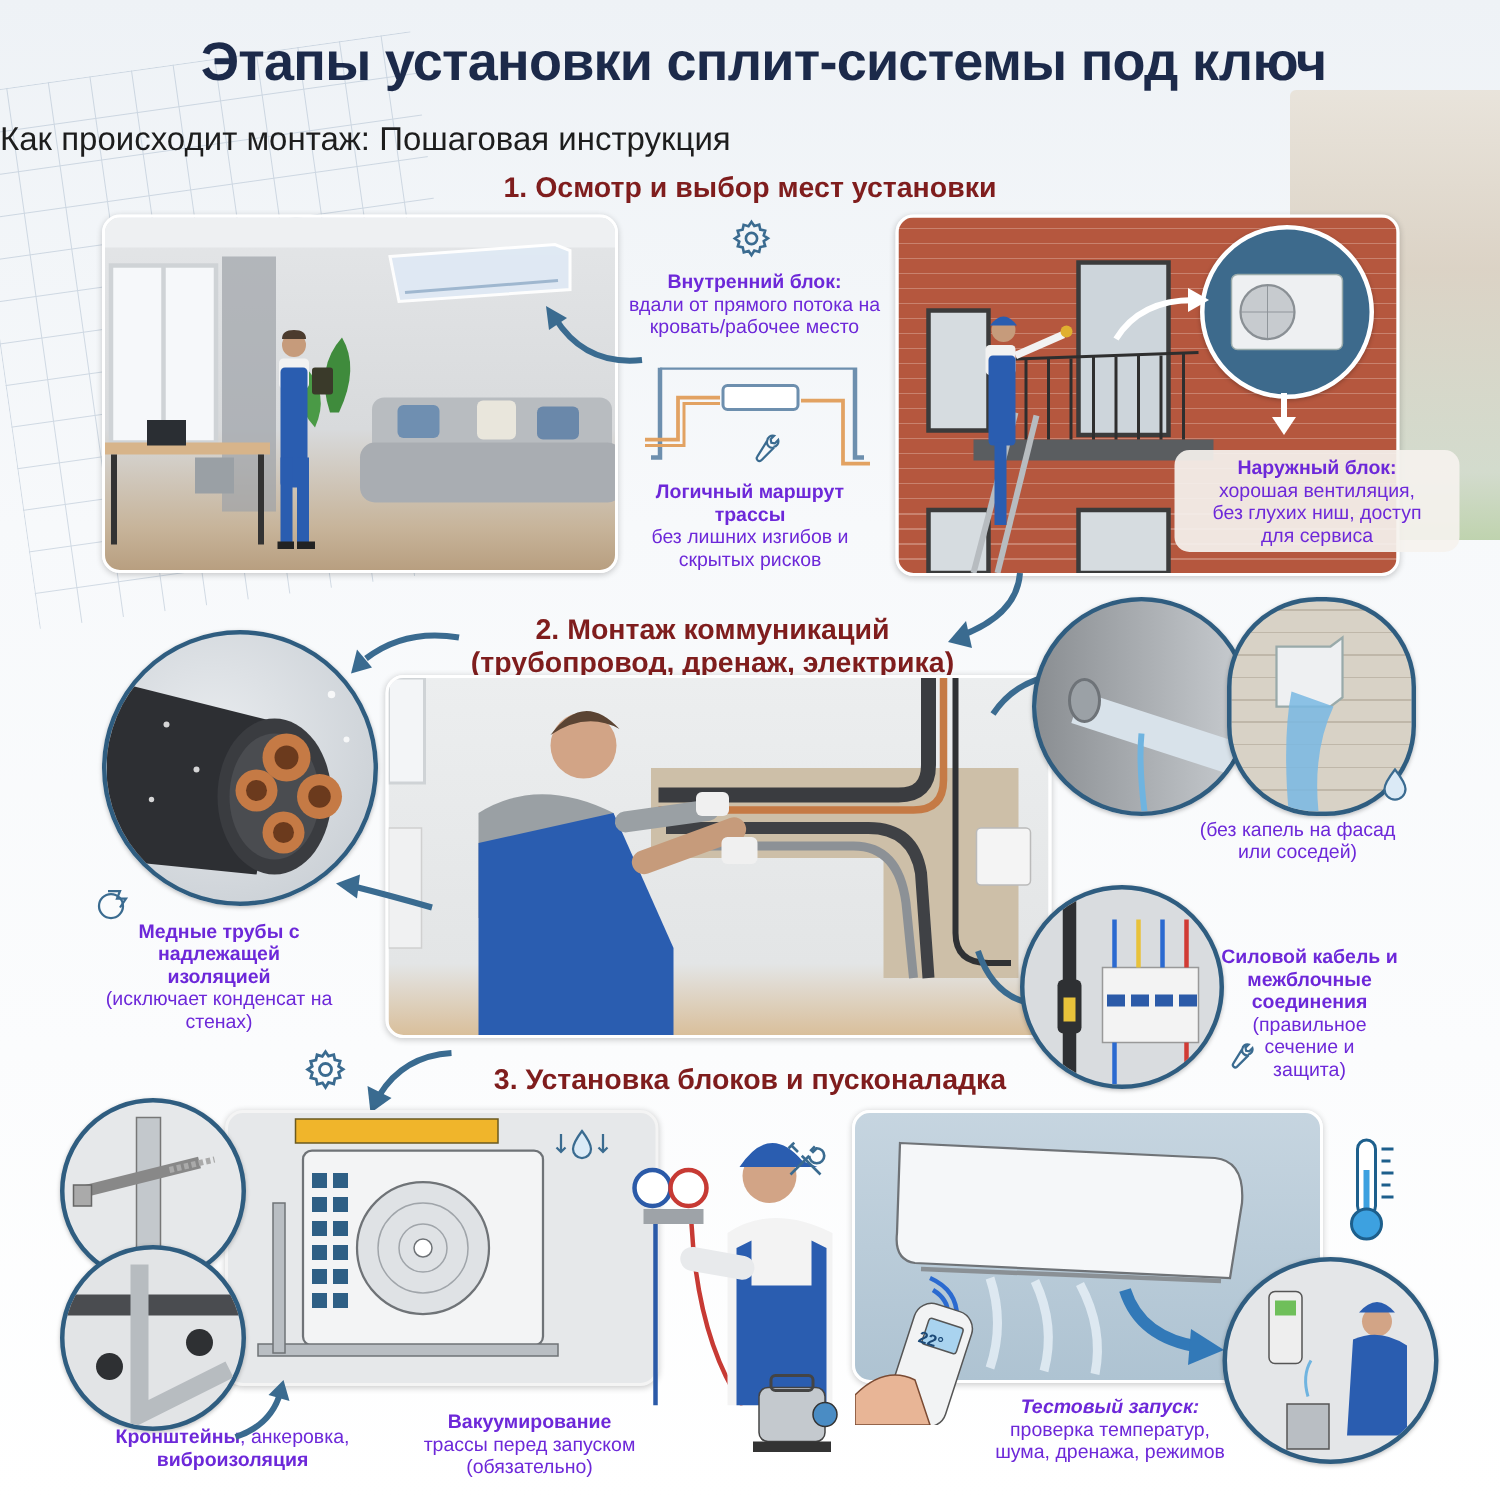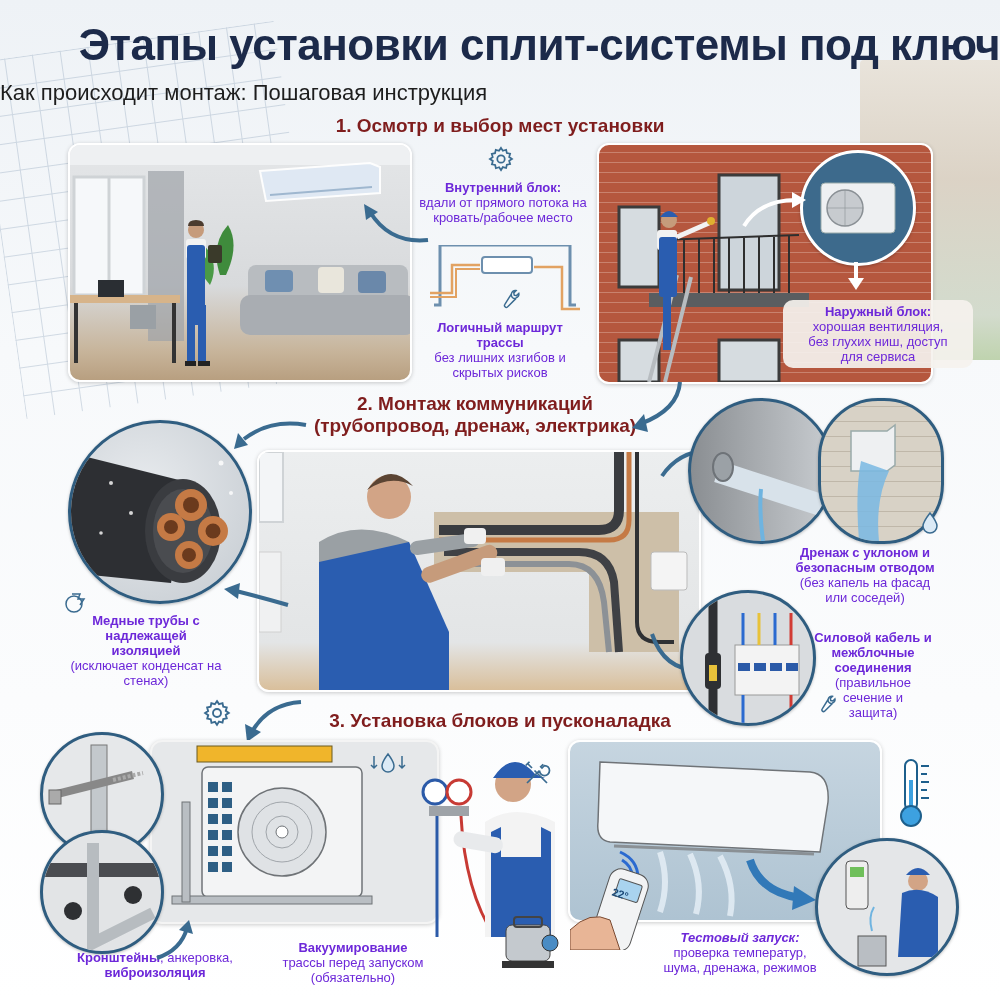--- a/index.html
+++ b/index.html
@@ -6,21 +6,21 @@
   body{width:1000px;height:1000px;overflow:hidden;position:relative;
     font-family:"Liberation Sans",sans-serif;color:#1a1a1a;
     background:linear-gradient(180deg,#eef2f6 0%,#f7f9fb 35%,#fbfcfd 70%,#ffffff 100%);}
   .abs{position:absolute;}
   
   .blueprint{left:0;top:40px;width:300px;height:360px;opacity:.35;
     background-image:linear-gradient(#8aa0b8 1px,transparent 1px),linear-gradient(90deg,#8aa0b8 1px,transparent 1px);
     background-size:28px 28px;transform:rotate(-8deg);}
   .house-bg{right:0;top:60px;width:140px;height:300px;
     background:linear-gradient(180deg,#e8e2d8,#d9cfc0 40%,#cfd8c8 85%,#b9cfa6);opacity:.9;border-radius:4px 0 0 0;}
-  .title{left:0;right:0;top:20px;text-align:right;font-weight:700;font-size:44px;color:#1c2a4a;letter-spacing:-0.5px;padding-left:18px;}
+  .title{left:0;right:0;top:20px;text-align:center;font-weight:700;font-size:36px;color:#1c2a4a;letter-spacing:-0.5px;padding-left:18px;}
   .subtitle{left:0;right:0;top:68px;text-align:left;font-size:22px;color:#1d1d1d;margin-top:12px;}
   .step-title{font-weight:700;font-size:19px;color:#7f1d1d;text-align:center;}
   .panel{border-radius:12px;overflow:hidden;border:2px solid #fff;box-shadow:0 1px 4px rgba(0,0,0,.2);}
   .caption{text-align:center;font-size:13px;line-height:15px;color:#6d28d9;}
   .caption b{font-weight:700;}
   .circle{border-radius:50%;border:3px solid #2f5d80;overflow:hidden;box-shadow:0 1px 3px rgba(0,0,0,.25);}
   .arrow{stroke:#3a6b90;stroke-width:4;fill:none;}
   .icon svg{display:block;}
 </style>
 </head>
@@ -155,21 +155,21 @@
 </svg>
 <svg class="abs" style="left:848px;top:262px;" width="16" height="30">
   <line x1="8" y1="0" x2="8" y2="20" stroke="#fff" stroke-width="4"></line>
   <path d="M0 16 L8 28 L16 16 Z" fill="#fff"></path>
 </svg>
 <div class="abs caption" style="left:783px;top:300px;width:150px;padding:4px 20px;background:rgba(245,242,238,.92);border-radius:10px;">
   <div style="font-weight:700;">Наружный блок:</div>
   <div>хорошая вентиляция, без глухих ниш, доступ для сервиса</div>
 </div>
 
-<div class="abs step-title" style="left:250px;width:450px;top:393px;font-size:19px;line-height:22px;">
+<div class="abs step-title" style="left:250px;width:450px;top:410px;font-size:19px;line-height:22px;">
   <div>2. Монтаж коммуникаций</div>
   <div>(трубопровод, дренаж, электрика)</div>
 </div>
 <svg class="abs" style="left:600px;top:380px;" width="90" height="60">
   <path class="arrow" d="M80 2 Q78 30 40 44" stroke-width="3"></path>
   <path d="M44 34 L32 48 L48 52 Z" fill="#3a6b90"></path>
 </svg>
 <svg class="abs" style="left:230px;top:415px;" width="80" height="40">
   <path class="arrow" d="M76 10 Q40 4 14 24" stroke-width="3"></path>
   <path d="M8 18 L4 34 L18 30 Z" fill="#3a6b90"></path>
@@ -256,21 +256,20 @@
     <path d="M30 30 h36 l8 -6 v40 l-8 6 h-36 z" fill="#eef0f2" stroke="#9aa" stroke-width="1.5"></path>
     <path d="M40 60 q-6 30 -2 80 h20 q-4 -40 10 -70z" fill="#79b9e3" opacity=".85"></path>
   </svg>
 </div>
 <div class="abs icon" style="left:922px;top:512px;">
   <svg width="16" height="22" viewBox="0 0 16 22">
       <path d="M8 1 C8 1 1 10 1 14 a7 7 0 0 0 14 0 C15 10 8 1 8 1z" fill="#dbeaf6" stroke="#3a6b90" stroke-width="1.5"></path>
     </svg>
 </div>
 <div class="abs caption" style="left:770px;top:545px;width:190px;">
-  <div style="font-weight:700;padding:0 12px;">Дренаж с уклоном и безопасным отводом</div>
   <div style="padding:0 18px;text-align:center;">(без капель на фасад или соседей)</div>
 </div>
 
 <div class="abs circle" style="left:680px;top:590px;width:130px;height:130px;background:#d9dcdf;">
   <svg width="130" height="130" viewBox="0 0 130 130">
     <path d="M30 0 V130" stroke="#2e3033" stroke-width="9"></path>
     <rect x="22" y="60" width="16" height="36" rx="4" fill="#2e3033"></rect>
     <rect x="26" y="72" width="8" height="16" fill="#e8c23a"></rect>
     <rect x="52" y="52" width="64" height="50" fill="#f3f3f3" stroke="#999"></rect>
     <g fill="#2b5aa8">

